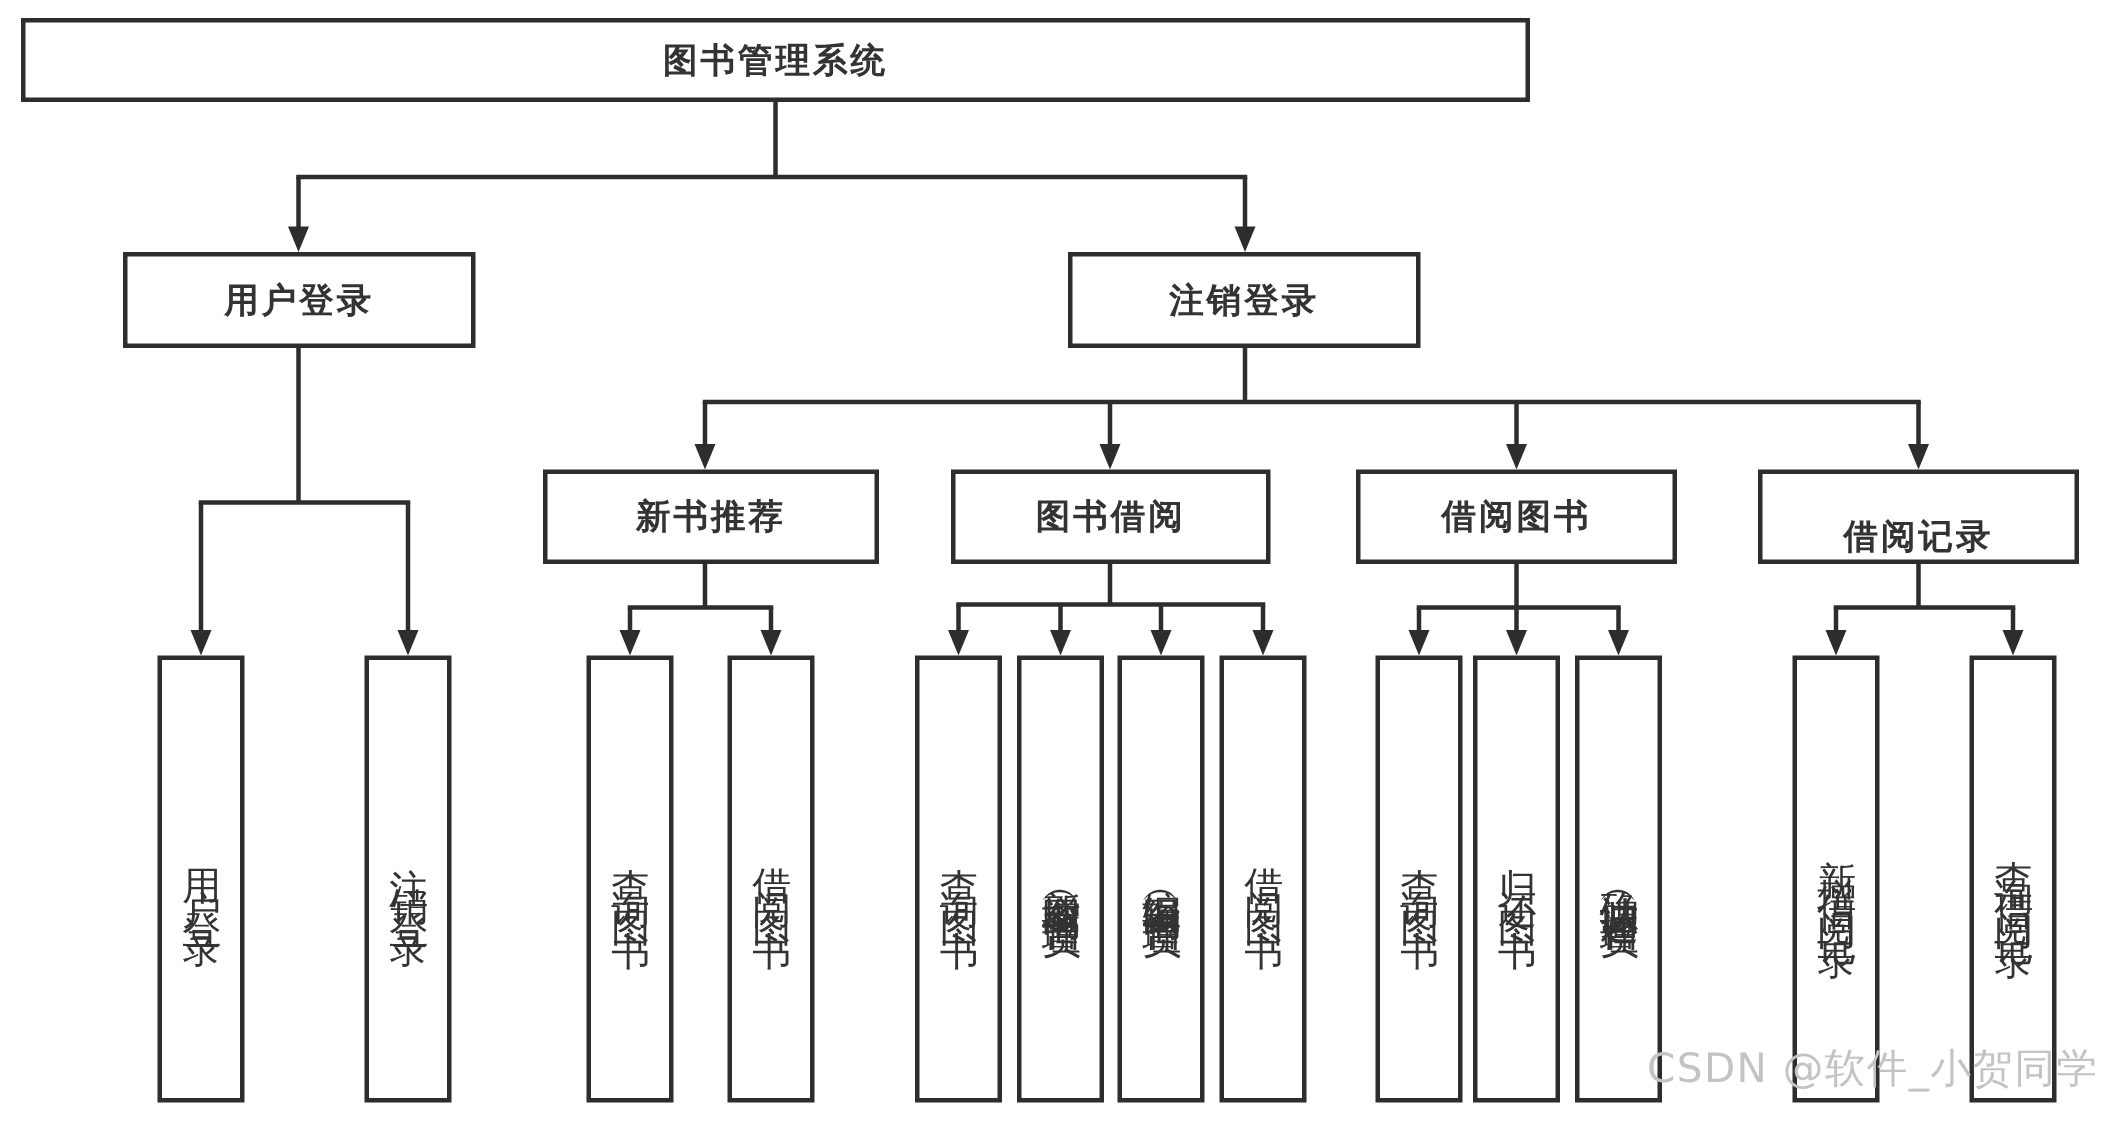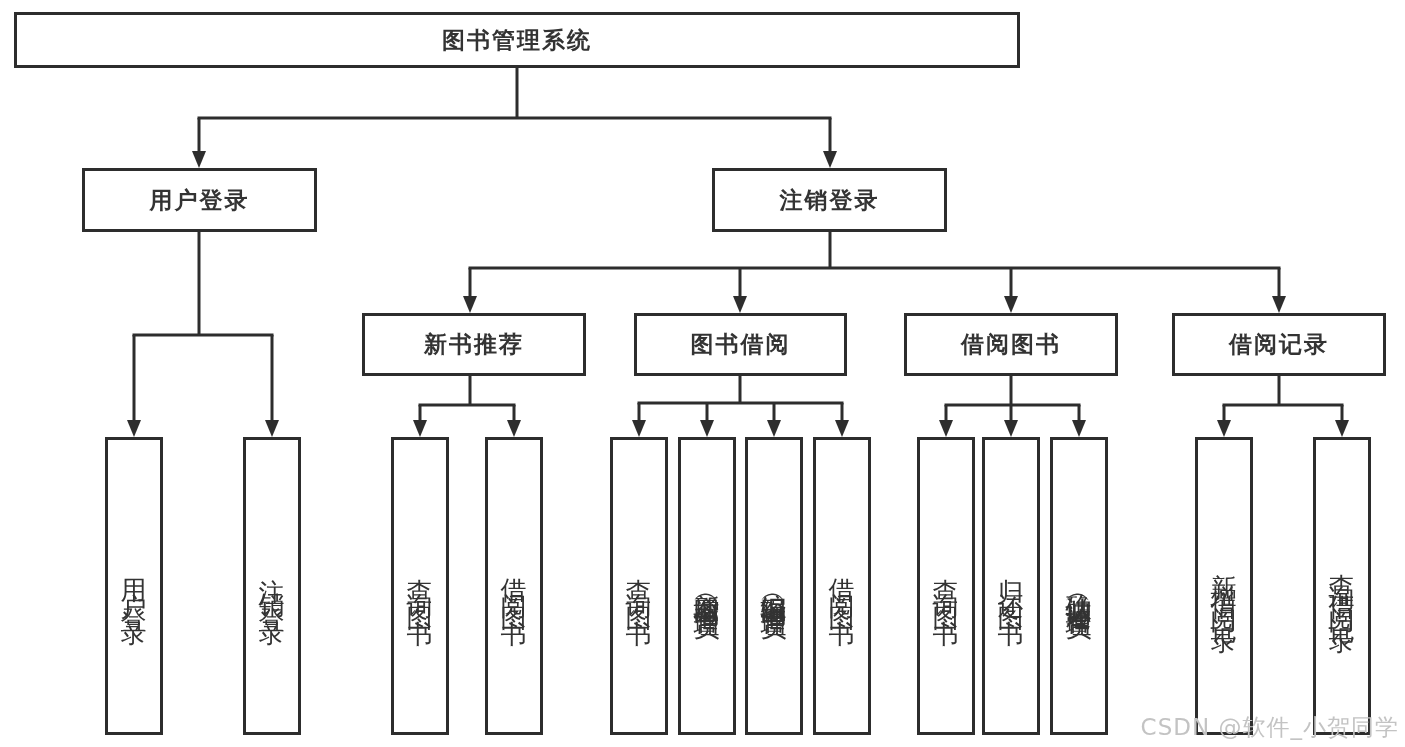--- a/index.html
+++ b/index.html
@@ -35,21 +35,21 @@
     color:var(--text);
     font-weight:bold;
   }
   .root-node{left:14px;top:12px;width:1006px;height:56px;}
   .l2-a{left:82px;top:168px;width:235px;height:64px;}
   .l2-b{left:712px;top:168px;width:235px;height:64px;}
   .l3{top:313px;height:63px;}
   .l3-1{left:362px;width:224px;}
   .l3-2{left:634px;width:213px;}
   .l3-3{left:904px;width:214px;}
-  .l3-4{left:1172px;width:214px;}
+  .l3-4{left:1172px;width:214px;align-items:flex-end;}
   .leaf{top:437px;width:58px;height:298px;}
   .lf-1{left:105px;}  .lf-2{left:243px;}
   .lf-3{left:391px;}  .lf-4{left:485px;}
   .lf-5{left:610px;}  .lf-6{left:678px;}
   .lf-7{left:745px;}  .lf-8{left:813px;}
   .lf-9{left:917px;}  .lf-10{left:982px;}
   .lf-11{left:1050px;} .lf-12{left:1195px;} .lf-13{left:1313px;}
   .v-label{
     writing-mode:vertical-rl;
     text-orientation:mixed;
@@ -57,22 +57,22 @@
     line-height:1;
     color:var(--text);
     white-space:nowrap;
   }
   .sp-wide{letter-spacing:14px;}
   .sp-med{letter-spacing:11px;}
   .sp-tight{letter-spacing:3px;}
   .watermark{
     position:absolute;
     right:6px;
-    bottom:4px;
-    font-size:23px;
+    bottom:17px;
+    font-size:27px;
     letter-spacing:1px;
     color:var(--wm);
     white-space:nowrap;
     z-index:5;
   }
 </style>
 </head>
 <body>
 
 <div class="canvas">

